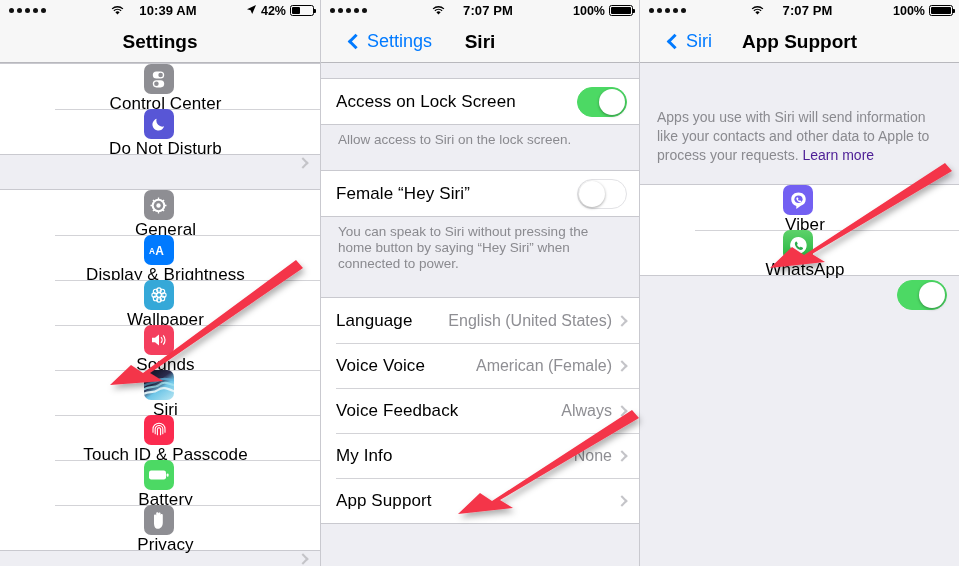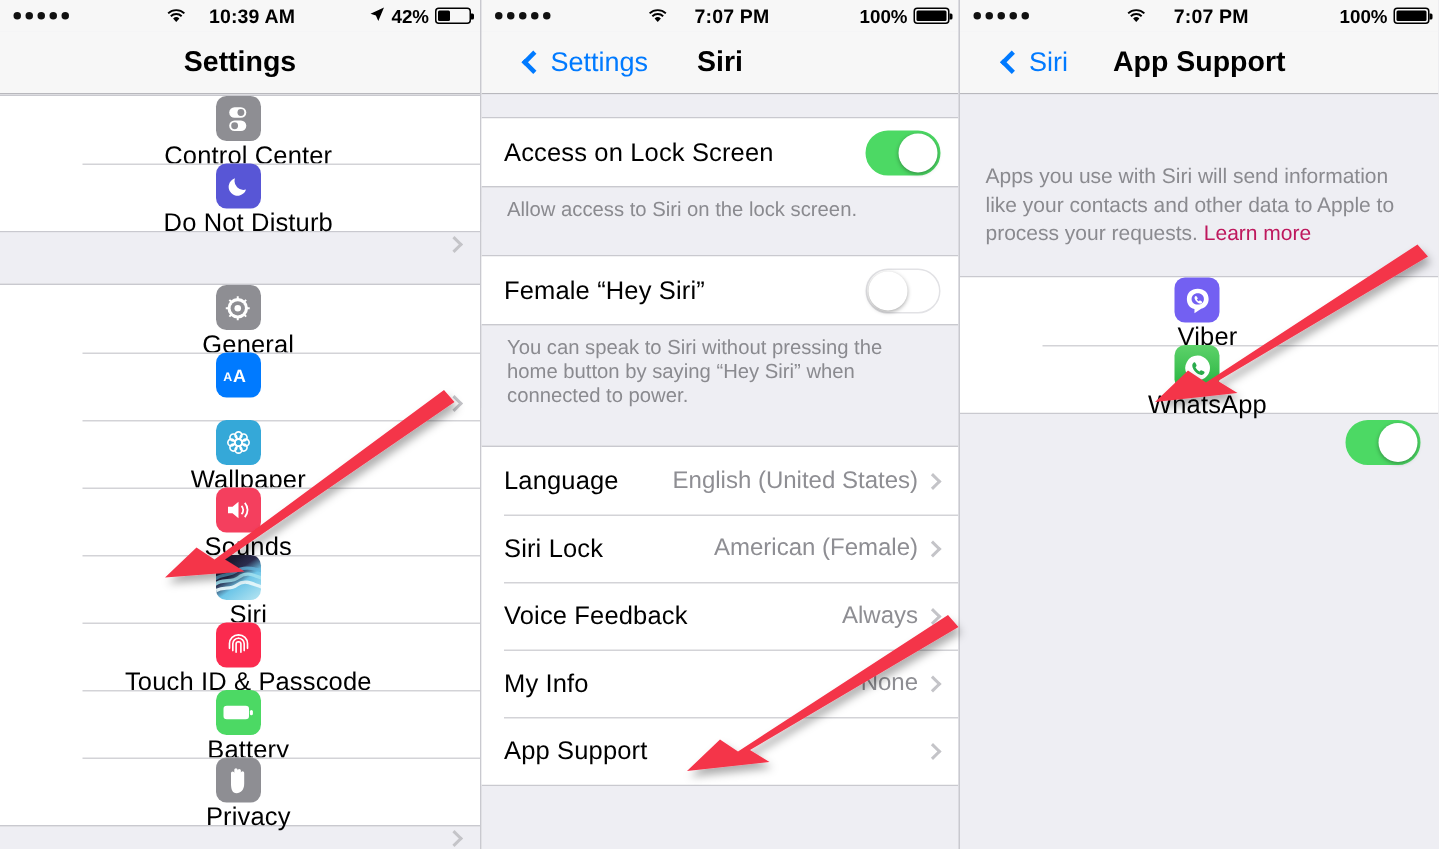--- a/index.html
+++ b/index.html
@@ -84,21 +84,21 @@
   .chev-right {
     width: 8px; height: 8px;
     border-right: 2px solid #c4c4c8; border-top: 2px solid #c4c4c8;
     transform: rotate(45deg); margin-left: auto; margin-right: 13px; flex: none;
   }
   .row-value + .chev-right { margin-left: 0; }
   .footnote {
     font-size: 13.5px; color: #8a8a8f; line-height: 16px;
     padding: 7px 17px 0 17px;
   }
-  .footnote a { color: #be185d; text-decoration: none; }
+  .footnote a { color: #4c1d95; text-decoration: none; }
 
   
   .appicon {
     width: 30px; height: 30px; border-radius: 7px; flex: none;
     margin-right: 14px; display: flex; align-items: center; justify-content: center;
     color: #fff; overflow: hidden; position: relative;
   }
   .ic-control { background: #8e8e93; }
   .ic-dnd { background: #5856d6; }
   .ic-general { background: #8e8e93; }
@@ -215,20 +215,21 @@
           <span class="row-label">General</span>
           <span class="chev-right"></span>
         </div>
         <div class="row with-icon">
           <span class="appicon ic-display">
             <svg width="22" height="16" viewBox="0 0 24 16">
                 <text x="1" y="12.5" font-family="Liberation Sans, sans-serif" font-size="9" fill="#fff" font-weight="bold">A</text>
                 <text x="8" y="13" font-family="Liberation Sans, sans-serif" font-size="13" fill="#fff">A</text>
               </svg>
           </span>
+          <span class="row-label">Display &amp; Brightness</span>
           <span class="chev-right"></span>
         </div>
         <div class="row with-icon">
           <span class="appicon ic-wallpaper">
             <svg width="20" height="20" viewBox="0 0 20 20">
                 <g fill="none" stroke="#fff" stroke-width="1.1">
             <circle cx="10" cy="10" r="2.3"></circle>
                   <circle cx="10" cy="5.2" r="2.3"></circle>
                   <circle cx="10" cy="14.8" r="2.3"></circle>
             <circle cx="5.2" cy="10" r="2.3"></circle>
@@ -368,21 +369,21 @@
 
       <div class="gap" style="height:25px"></div>
 
       <div class="group">
         <div class="row">
           <span class="row-label">Language</span>
           <span class="row-value">English (United States)</span>
           <span class="chev-right"></span>
         </div>
         <div class="row">
-          <span class="row-label">Siri Lock</span>
+          <span class="row-label">Voice Voice</span>
           <span class="row-value">American (Female)</span>
           <span class="chev-right"></span>
         </div>
         <div class="row">
           <span class="row-label">Voice Feedback</span>
           <span class="row-value">Always</span>
           <span class="chev-right"></span>
         </div>
         <div class="row">
           <span class="row-label">My Info</span>

